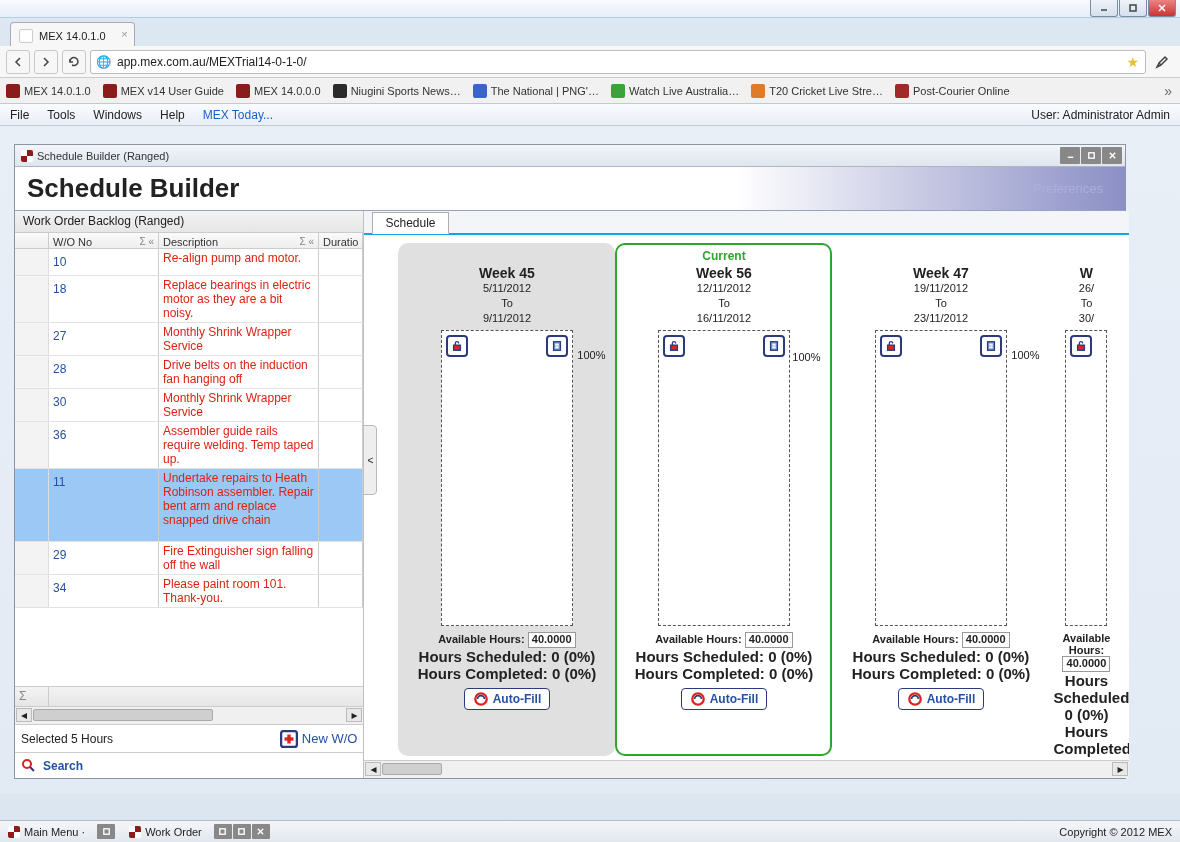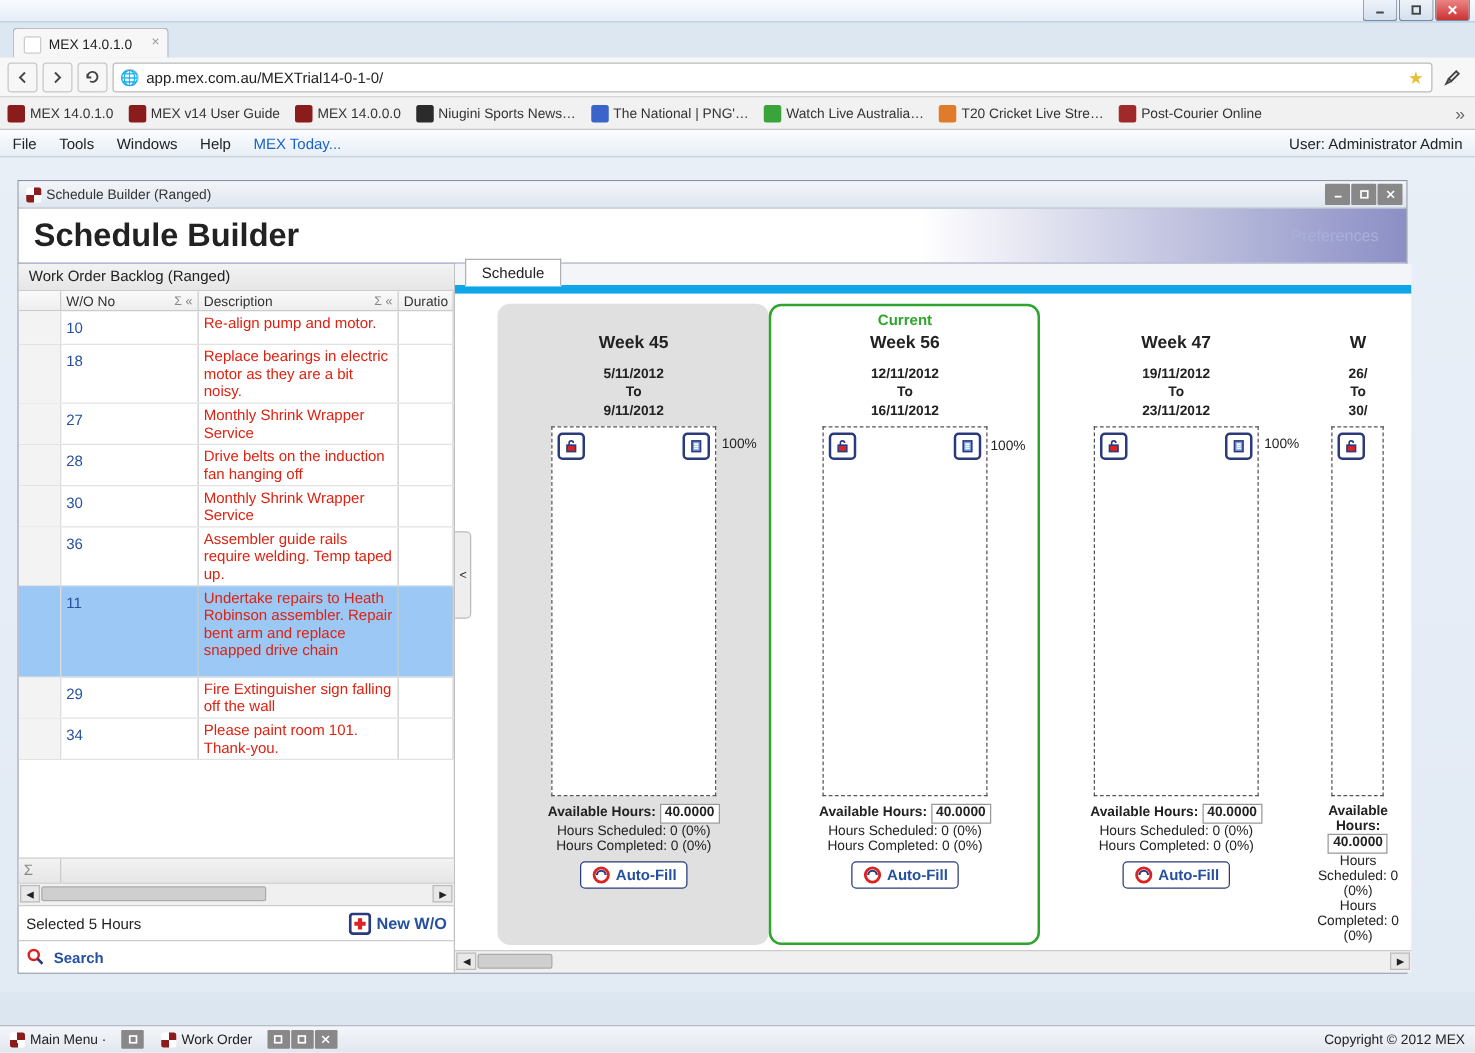--- a/index.html
+++ b/index.html
@@ -222,40 +222,40 @@
   .bl-hscroll-thumb { position:absolute; left:18px; top:2px; width:180px; height:12px; background:#cfcfcf; border:1px solid #aaa; border-radius:2px; }
   .bl-hscroll-arrow { position:absolute; top:1px; width:16px; height:14px; background:#e8e8e8; border:1px solid #bbb; display:flex; align-items:center; justify-content:center; }
 
   .bl-footer {
     height: 28px;
     border-top: 1px solid #ccc;
     display: flex; align-items: center;
     padding: 0 6px;
     justify-content: space-between;
   }
-  .new-wo { display: flex; align-items: center; gap: 4px; color: #2650a0; font-weight: bold; font-size: 13px; }
+  .new-wo { display: flex; align-items: center; gap: 4px; color: #2650a0; font-weight: normal; font-size: 13px; }
   .bl-search {
     height: 26px;
     border-top: 1px solid #ccc;
     display: flex; align-items: center;
     padding: 0 6px; gap: 6px;
     color: #2650a0; font-weight: bold;
   }
 
   
   .schedule {
     flex: 1;
     display: flex; flex-direction: column;
     position: relative;
   }
   .sch-tab-row {
     height: 24px;
     display: flex;
     background: #f3f5f8;
-    border-bottom: 7px solid #0ea5e9;
+    border-bottom: 2px solid #0ea5e9;
     padding-left: 8px;
     align-items: flex-end;
   }
   .sch-tab {
     height: 22px;
     background: #fff;
     border: 1px solid #b0b0b0;
     border-bottom: 1px solid #fff;
     padding: 3px 12px;
     font-size: 12px;
@@ -288,21 +288,21 @@
     border-radius: 10px;
     padding: 4px 4px 8px 4px;
     margin: 0 0;
     position: relative;
     text-align: center;
   }
   .week-card.grey { background: #e0e0e0; }
   .week-card.current { border: 2px solid #2fa52f; }
   .cur-label { color: #2fa52f; font-weight: bold; font-size: 12px; }
   .wk-name { font-weight: bold; font-size: 14px; margin-top: 2px; }
-  .wk-dates { font-size: 11px; font-weight: bold; line-height: 1.35; margin-top: 11px; }
+  .wk-dates { font-size: 11px; font-weight: normal; line-height: 1.35; }
   .wk-box {
     width: 132px; height: 296px;
     border: 1px dashed #555;
     margin: 4px auto 6px;
     background: #fff;
     position: relative;
   }
   .pct { position: absolute; right: 10px; top: 106px; font-size: 11px; }
   .wk-ico-row {
     position: absolute;
@@ -317,21 +317,21 @@
     display:flex; align-items:center; justify-content:center;
   }
   .avail { font-size: 11px; font-weight: bold; }
   .avail-input {
     display: inline-block;
     border: 1px solid #999;
     width: 48px; height: 16px;
     font-size: 11px; padding: 0 2px;
     background: #fff;
   }
-  .sched-line { font-size: 11px; }
+  .sched-line { font-size: 15px; font-weight: bold; }
   .autofill {
     display: inline-flex; align-items: center; gap: 4px;
     border: 1px solid #2a3a7a;
     border-radius: 4px;
     padding: 2px 8px;
     color: #2650a0; font-weight: bold;
     margin-top: 6px;
     background: #fff;
   }
 

